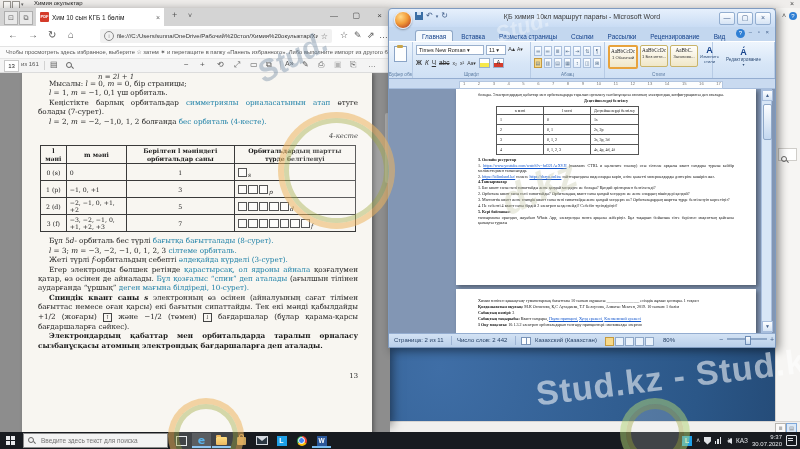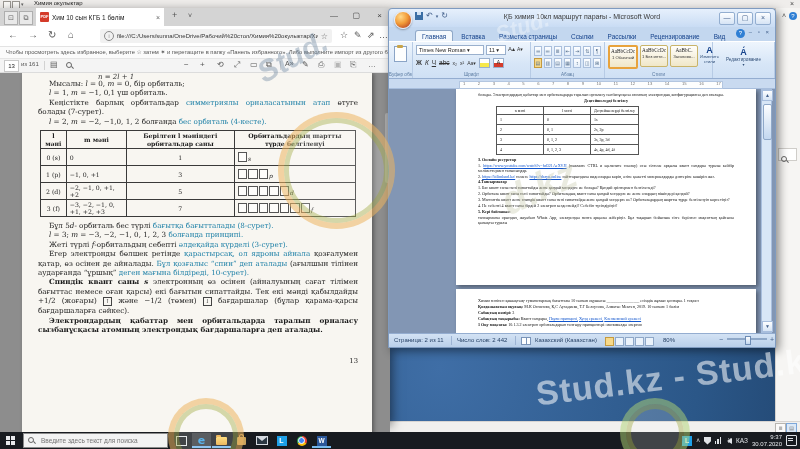--- a/index.html
+++ b/index.html
@@ -252,25 +252,26 @@
       <span class="pico" style="left:302px">✎</span>
       <span class="pico" style="left:318px">⎙</span>
       <span class="pico dis" style="left:334px">▣</span>
       <span class="pico" style="left:350px">⎘</span>
       <span class="pico" style="left:368px">…</span>
     </div>
     <div class="pcontent">
       <div class="paper">
         <div class="frag">n = 2l + 1</div>
         <div>
-            <p><span>Мысалы: </span><span class="it">l</span><span> = 0, </span><span class="it">m</span><span> = 0, бір орбиталь;</span></p>
+            <p><span>Мысалы: </span><span class="it">l</span><span> = 0, </span><span class="it">m</span><span> = 0, бір страницы;</span></p>
             <p><span class="it">l</span><span> = 1, </span><span class="it">m</span><span> = −1, 0,1 үш орбиталь.</span></p>
             <p><span>Кеңістікте барлық орбитальдар </span><span class="tl">симметриялы орналасатынын атап</span><span> өтуге болады (7-сурет).</span></p>
             <p><span class="it">l</span><span> = 2, </span><span class="it">m</span><span> = −2, −1,0, 1, 2 болғанда </span><span class="tl">бес орбиталь (4-кесте).</span></p>
           </div>
+        <p class="pcap">4-кесте</p>
         <table class="ptab">
           <thead>
               <tr id="ptab-head">
                 <th>l мәні</th>
                 <th>m мәні</th>
                 <th>Берілген l мәніндегі орбитальдар саны</th>
                 <th>Орбитальдардың шартты түрде белгіленуі</th>
               </tr>
             </thead>
           <tbody id="ptab-body">
@@ -295,21 +296,21 @@
               <tr>
                 <td style="text-align: center;">3 (f)</td>
                 <td style="text-align: left;">−3, −2, −1, 0, +1, +2, +3</td>
                 <td style="text-align: center;">7</td>
                 <td><span class="obox"></span><span class="obox"></span><span class="obox"></span><span class="obox"></span><span class="obox"></span><span class="obox"></span><span class="obox"></span><span class="olab">f</span></td>
               </tr>
             </tbody>
         </table>
         <div>
             <p><span>Бұл 5</span><span class="it">d</span><span>- орбиталь бес түрлі </span><span class="tl">бағытқа бағытталады (8-сурет).</span></p>
-            <p><span class="it">l</span><span> = 3; </span><span class="it">m</span><span> = −3, −2, −1, 0, 1, 2, 3 </span><span class="tl">болғанда принципі.</span></p>
+            <p><span class="it">l</span><span> = 3; </span><span class="it">m</span><span> = −3, −2, −1, 0, 1, 2, 3 </span><span class="tl">сілтеме орбиталь.</span></p>
             <p><span>Жеті түрлі </span><span class="it">f</span><span>-орбитальдың себепті </span><span class="tl">әлдеқайда күрделі (3-сурет).</span></p>
             <p><span>Егер электронды бөлшек ретінде </span><span class="tl">қарастырсақ, ол ядроны айнала</span><span> қозғалумен қатар, өз осінен де айналады. </span><span class="tl">Бұл қозғалыс “спин” деп аталады</span><span> (ағылшын тілінен аударғанда “ұршық” </span><span class="tl">деген мағына білдіреді, 10-сурет).</span></p>
             <p><span class="bd">Спиндік квант саны </span><span class="bd it">s</span><span> электронның өз осінен (айналуының сағат тілімен бағыттас немесе оған қарсы) екі бағытын сипаттайды. Тек екі мәнді қабылдайды +1/2 (жоғары) </span><span class="bx">↑</span><span> және −1/2 (төмен) </span><span class="bx">↓</span><span> бағдаршалар (бұлар қарама-қарсы бағдаршаларға сәйкес).</span></p>
             <p><span class="bd">Электрондардың қабаттар мен орбитальдарда таралып орналасу сызбанұсқасы атомның электрондық бағдаршаларға деп аталады.</span></p>
           </div>
         <p class="pnum">13</p>
       </div>
       <div class="pscroll"></div>
     </div>
   </div>

